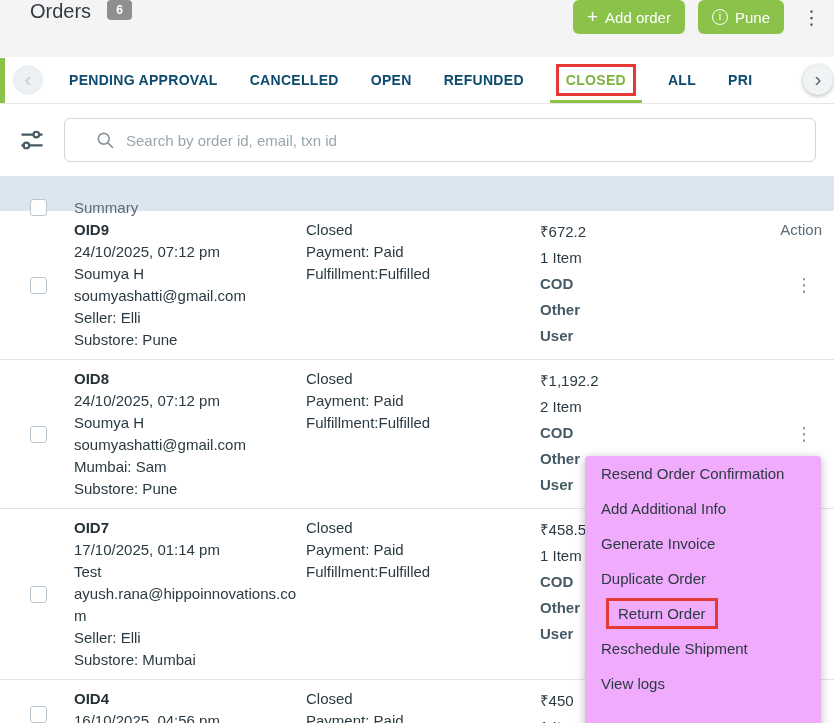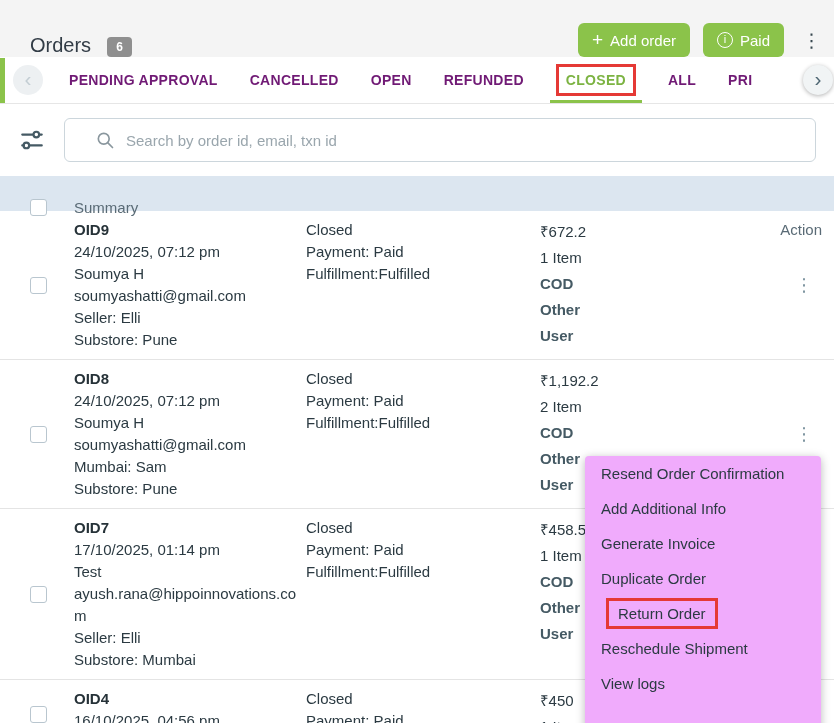--- a/index.html
+++ b/index.html
@@ -5,21 +5,21 @@
   * { margin:0; padding:0; box-sizing:border-box; }
   html,body { background:#fff; }
   .app {
     width:834px; height:723px; position:relative; overflow:hidden;
     background:#fff; font-family:"Liberation Sans", sans-serif; color:#2b3a42;
   }
 
   
   .topbar {
     height:57px; background:var(--topbar-bg,#f4f4f4);
-    display:flex; align-items:flex-end; padding:0 8px 0 30px;
+    display:flex; align-items:flex-start; padding:0 8px 0 30px;
   }
   .page-title { font-size:20px; font-weight:500; color:#323c46; }
   .count-badge {
     background:#8f8f8f; color:#fff; font-size:12px; font-weight:700;
     border-radius:4px; padding:3px 9px; margin-left:16px;
   }
   .topbar-actions { margin-left:auto; display:flex; align-items:center; gap:13px; }
   .btn {
     background:var(--green,#8bc34a); color:#fff; border:none; border-radius:6px;
     font-size:15px; height:34px; padding:0 14px; display:flex; align-items:center;
@@ -44,21 +44,21 @@
     font-family:inherit; cursor:pointer; padding-bottom:3px;
   }
   .scroll-left { margin-left:13px; background:#edf0f2; color:#c3cdd3; }
   .scroll-right {
     position:absolute; right:1px; top:8px; background:#f1f4f5; color:#4d6572;
     box-shadow:0 1px 4px rgba(0,0,0,.3); z-index:2;
   }
   .tabs { display:flex; align-items:center; height:100%; flex:1; padding-left:10px; overflow:hidden; }
   .tab {
     height:100%; display:flex; align-items:center; padding:0 16px;
-    font-size:14px; font-weight:600; letter-spacing:.3px; color:#701a75;
+    font-size:14px; font-weight:600; letter-spacing:.3px; color:#0c4a6e;
     white-space:nowrap; position:relative; cursor:pointer;
   }
   .tab.active { color:var(--green-dark,#7cb342); }
   .tab.active::after {
     content:""; position:absolute; left:10px; right:10px; bottom:0; height:3px;
     background:var(--green,#8bc34a);
   }
   .tab-annotation { border:3px solid var(--red,#e53935); padding:5px 7px; }
 
   
@@ -109,21 +109,21 @@
   <header class="topbar">
     <span class="page-title">Orders</span>
     <span class="count-badge">6</span>
     <div class="topbar-actions">
       <button class="btn">
         <span class="plus-icon">+</span>
         <span>Add order</span>
       </button>
       <button class="btn">
         <span class="info-icon">i</span>
-        <span>Paid</span>
+        <span>Pune</span>
       </button>
       <span class="top-kebab">⋮</span>
     </div>
   </header>
 
   <nav class="tabs-bar">
     <span class="accent-bar"></span>
     <button class="scroll-btn scroll-left">‹</button>
     <div class="tabs">
       <div class="tab">PENDING APPROVAL</div>

